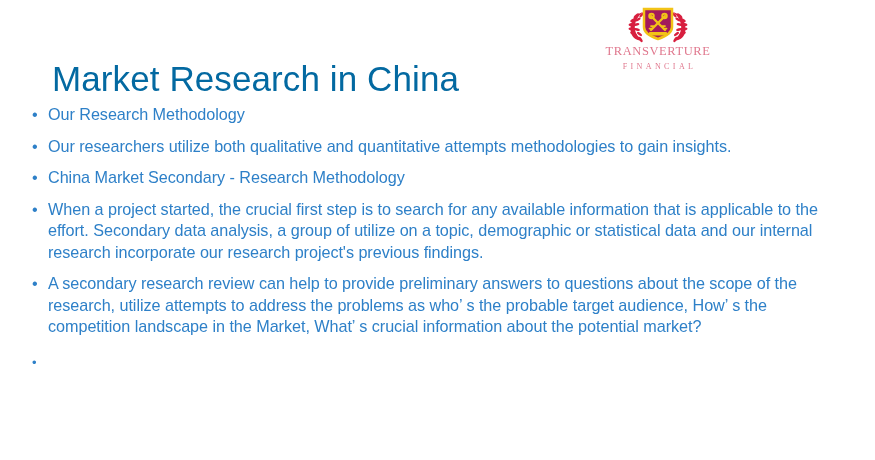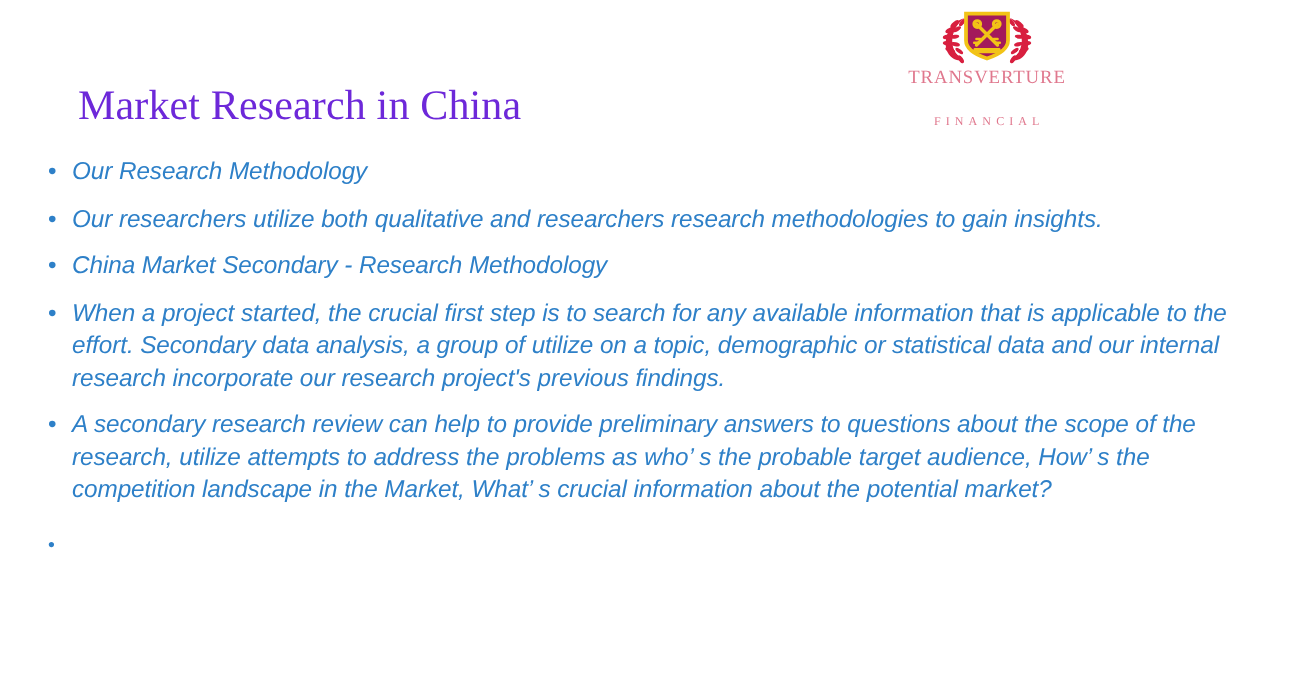--- a/index.html
+++ b/index.html
@@ -49,36 +49,35 @@
     color: #e0788e;
     margin-top: 1px;
     white-space: nowrap;
   }
   .logo-subword {
     display: block;
     font-family: "Liberation Serif", serif;
     font-size: 8px;
     letter-spacing: 3.4px;
     color: #e0788e;
-    margin-top: 19px;
+    margin-top: 5px;
     white-space: nowrap;
     padding-left: 3px;
   }
 
   
   .slide-title {
     position: absolute;
     left: 52px;
     top: 36px;
-    font-size: 28px;
+    font-size: 35px;
     font-weight: normal;
-    color: #6d28d9;
+    color: #0369a1;
     letter-spacing: 0.1px;
     white-space: nowrap;
-    font-family: Liberation Serif, serif;
   }
 
   
   .body-list {
     position: absolute;
     left: 26px;
     top: 104px;
     width: 820px;
     list-style: none;
     margin: 0;
@@ -100,21 +99,20 @@
     position: absolute;
     left: 6px;
     top: 0;
     width: 10px;
     font-size: 16.2px;
     line-height: 21.5px;
     color: #2e80c8;
   }
   .bullet-text {
     display: block;
-    font-style: italic;
   }
   .bullet-item.empty-bullet {
     height: 21px;
     margin-top: 14px;
   }
   .bullet-item.empty-bullet .bullet-marker {
     font-size: 13px;
   }
 </style>
 </head>
@@ -186,21 +184,21 @@
 
   <h1 class="slide-title">Market Research in China</h1>
 
   <ul class="body-list">
     <li class="bullet-item">
       <span class="bullet-marker">•</span>
       <span class="bullet-text">Our Research Methodology</span>
     </li>
     <li class="bullet-item">
       <span class="bullet-marker">•</span>
-      <span class="bullet-text">Our researchers utilize both qualitative and researchers research methodologies to gain insights.</span>
+      <span class="bullet-text">Our researchers utilize both qualitative and quantitative attempts methodologies to gain insights.</span>
     </li>
     <li class="bullet-item">
       <span class="bullet-marker">•</span>
       <span class="bullet-text">China Market Secondary - Research Methodology</span>
     </li>
     <li class="bullet-item">
       <span class="bullet-marker">•</span>
       <span class="bullet-text">When a project started, the crucial first step is to search for any available information that is applicable to the effort. Secondary data analysis, a group of utilize on a topic, demographic or statistical data and our internal research incorporate our research project's previous findings.</span>
     </li>
     <li class="bullet-item">

